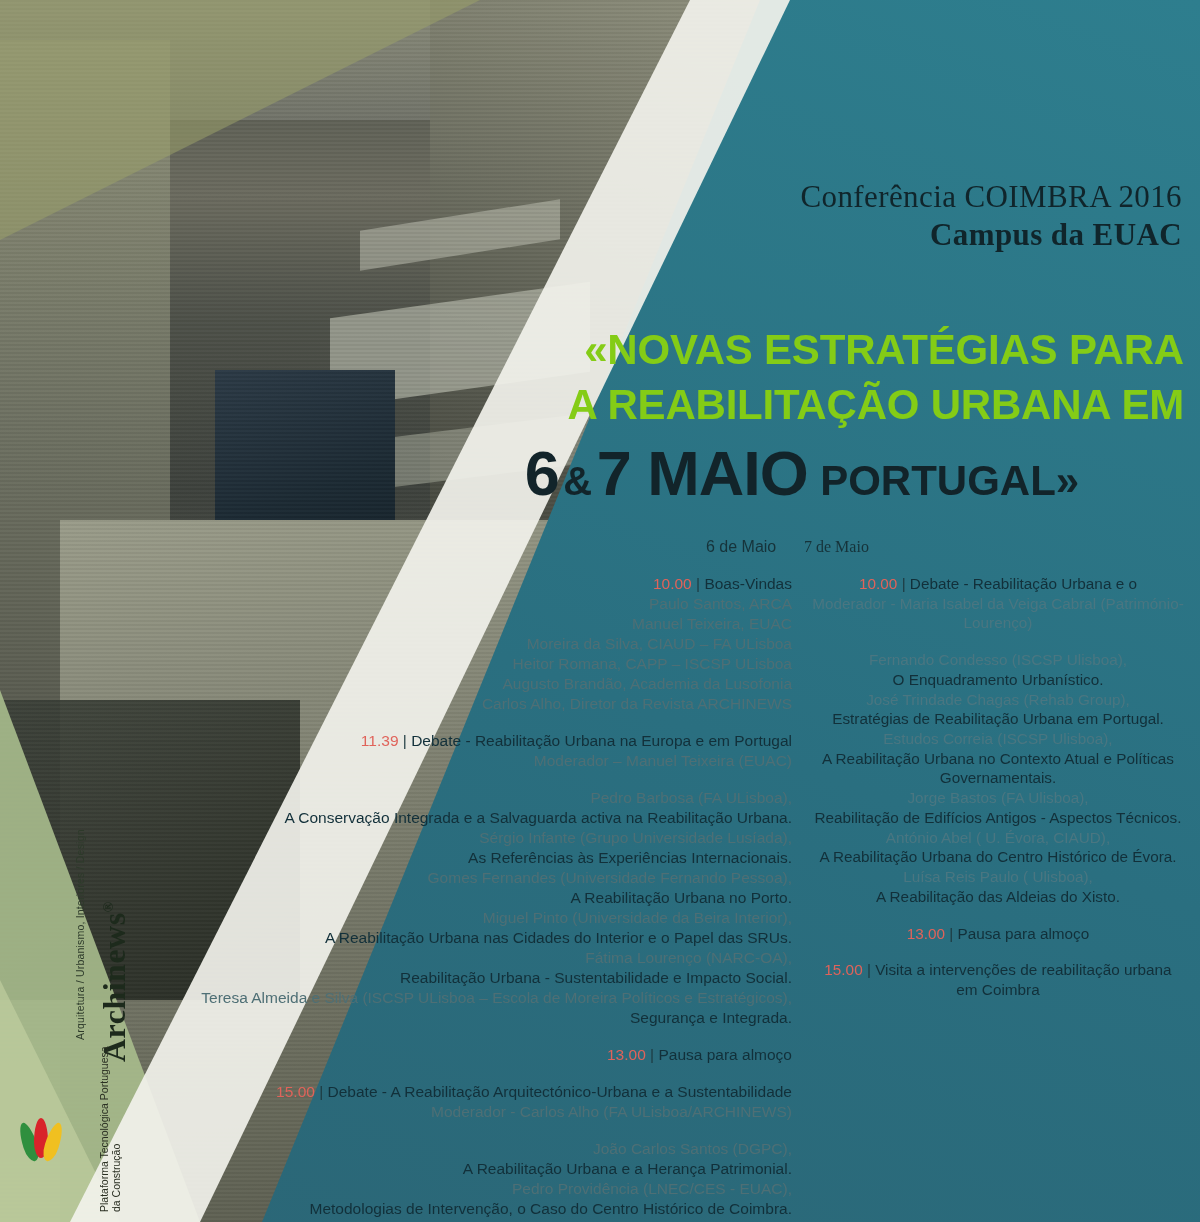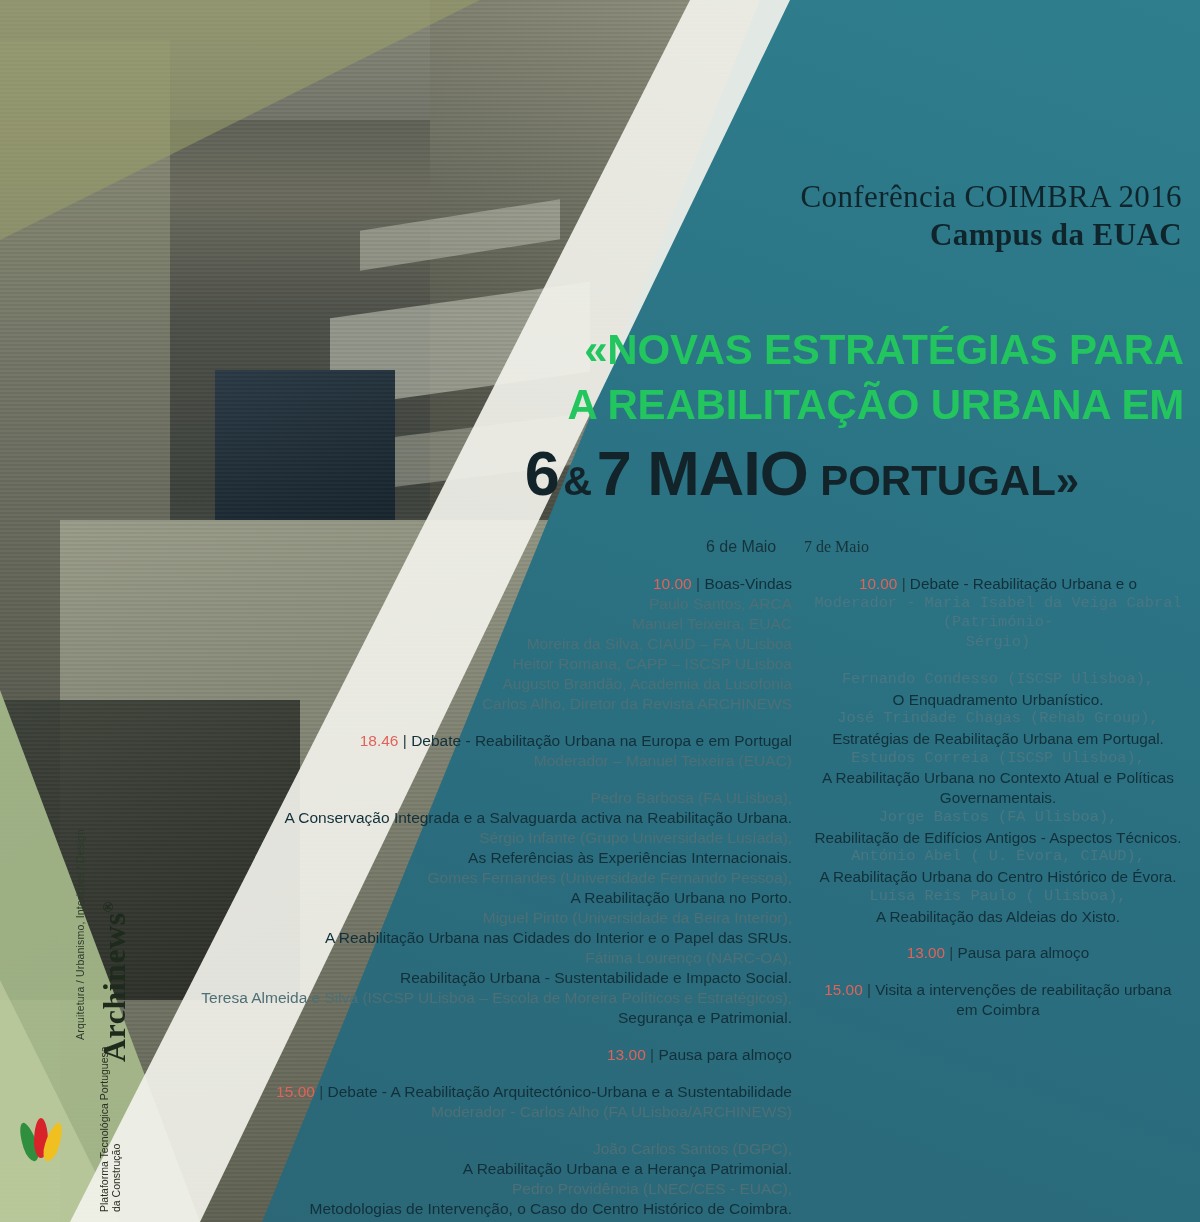--- a/index.html
+++ b/index.html
@@ -92,21 +92,21 @@
     font-size:31px;font-weight:normal;letter-spacing:.4px;
     line-height:1.22;
   }
   .hdr .l2{
     font-family:"Liberation Serif", serif;
     font-size:31px;font-weight:bold;letter-spacing:.4px;
     line-height:1.22;
   }
   .title{
     position:absolute;right:16px;top:322px;width:740px;
-    text-align:right;color:#22c55e;
+    text-align:right;color:#84cc16;
     font-weight:bold;
     font-size:42px;line-height:1.32;
     letter-spacing:-.2px;
   }
   .title .t1,.title .t2{display:block;}
   .dateline{
     position:absolute;right:18px;top:437px;width:760px;text-align:center;
     color:#12242a;
   }
   .dateline .big{
@@ -127,21 +127,21 @@
     position:absolute;left:200px;top:574px;width:592px;
     text-align:right;color:#1d3a40;font-size:15.5px;line-height:1.29;
   }
   .col2{
     position:absolute;left:804px;top:574px;width:388px;
     text-align:center;color:#13303a;font-size:15.3px;line-height:1.29;
   }
   .time{color:#e0635a;}
   .sep{color:#1d3a40;}
   .speaker{color:#4e6f75;}
-  .col2 .speaker{color:#4a7681;font-family:Liberation Mono, monospace;}
+  .col2 .speaker{color:#4a7681;}
   .talk{color:#12303a;}
   .blockgap{height:17px;}
   .line{display:block;}
 
   
   .vert{
     position:absolute;
     transform-origin:0 0;
     transform:rotate(-90deg);
     white-space:nowrap;
@@ -231,38 +231,38 @@
       <span class="line speaker">Moreira da Silva, CIAUD – FA  ULisboa</span>
       <span class="line speaker">Heitor Romana, CAPP – ISCSP ULisboa</span>
       <span class="line speaker">Augusto Brandão, Academia da Lusofonia</span>
       <span class="line speaker">Carlos Alho, Diretor da Revista ARCHINEWS</span>
     </div>
 
     <div class="blockgap"></div>
 
     <div>
       <span class="line">
-        <span class="time">18.46</span>
+        <span class="time">11.39</span>
         <span class="sep">|</span>
         <span class="talk">Debate - Reabilitação Urbana na Europa e em Portugal</span>
       </span>
       <span class="line speaker">Moderador – Manuel Teixeira (EUAC)</span>
       <div class="blockgap"></div>
       <span class="line speaker">Pedro Barbosa (FA ULisboa),</span>
       <span class="line talk">A Conservação Integrada e a Salvaguarda activa na Reabilitação Urbana.</span>
       <span class="line speaker">Sérgio Infante (Grupo Universidade Lusíada),</span>
       <span class="line talk">As Referências às Experiências Internacionais.</span>
       <span class="line speaker">Gomes Fernandes (Universidade Fernando Pessoa),</span>
       <span class="line talk">A Reabilitação Urbana no Porto.</span>
       <span class="line speaker">Miguel Pinto (Universidade da Beira Interior),</span>
       <span class="line talk">A Reabilitação Urbana nas Cidades do Interior e o Papel das SRUs.</span>
       <span class="line speaker">Fátima Lourenço (NARC-OA),</span>
       <span class="line talk">Reabilitação Urbana - Sustentabilidade e Impacto Social.</span>
       <span class="line speaker">Teresa Almeida e Silva (ISCSP ULisboa – Escola de Moreira Políticos e Estratégicos),</span>
-      <span class="line talk">Segurança e Patrimonial.</span>
+      <span class="line talk">Segurança e Integrada.</span>
     </div>
 
     <div class="blockgap"></div>
 
     <div>
       <span class="line">
         <span class="time">13.00</span>
         <span class="sep">|</span>
         <span class="talk">Pausa para almoço</span>
       </span>
@@ -288,21 +288,21 @@
 
   <div class="col2">
 
     <div>
       <span class="line">
         <span class="time">10.00</span>
         <span class="sep">|</span>
         <span class="talk">Debate - Reabilitação Urbana e o</span>
       </span>
       <span class="line speaker">Moderador - Maria Isabel da Veiga Cabral (Património-</span>
-      <span class="line speaker">Sérgio)</span>
+      <span class="line speaker">Lourenço)</span>
 
       <div class="blockgap"></div>
 
       <span class="line speaker">Fernando Condesso (ISCSP Ulisboa),</span>
       <span class="line talk">O Enquadramento Urbanístico.</span>
       <span class="line speaker">José Trindade Chagas (Rehab Group),</span>
       <span class="line talk">Estratégias de Reabilitação Urbana em Portugal.</span>
       <span class="line speaker">Estudos Correia (ISCSP Ulisboa),</span>
       <span class="line talk">A Reabilitação Urbana no Contexto Atual e Políticas Governamentais.</span>
       <span class="line speaker">Jorge Bastos (FA Ulisboa),</span>

